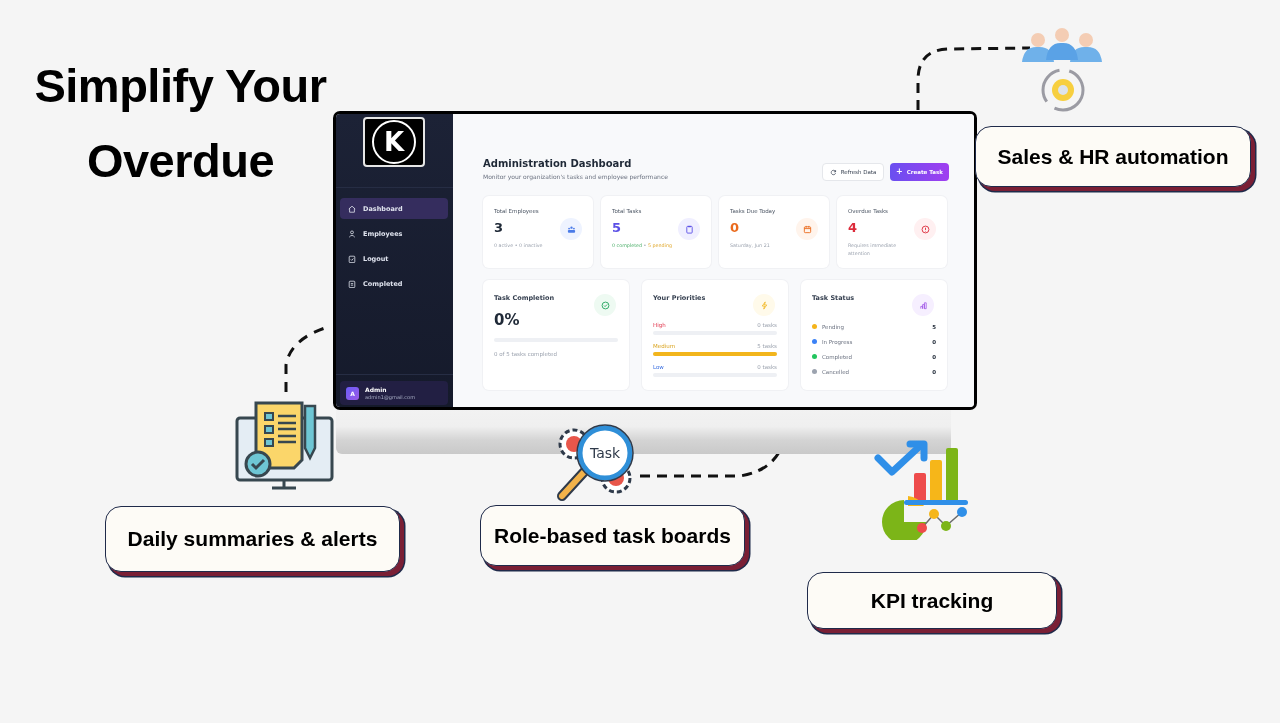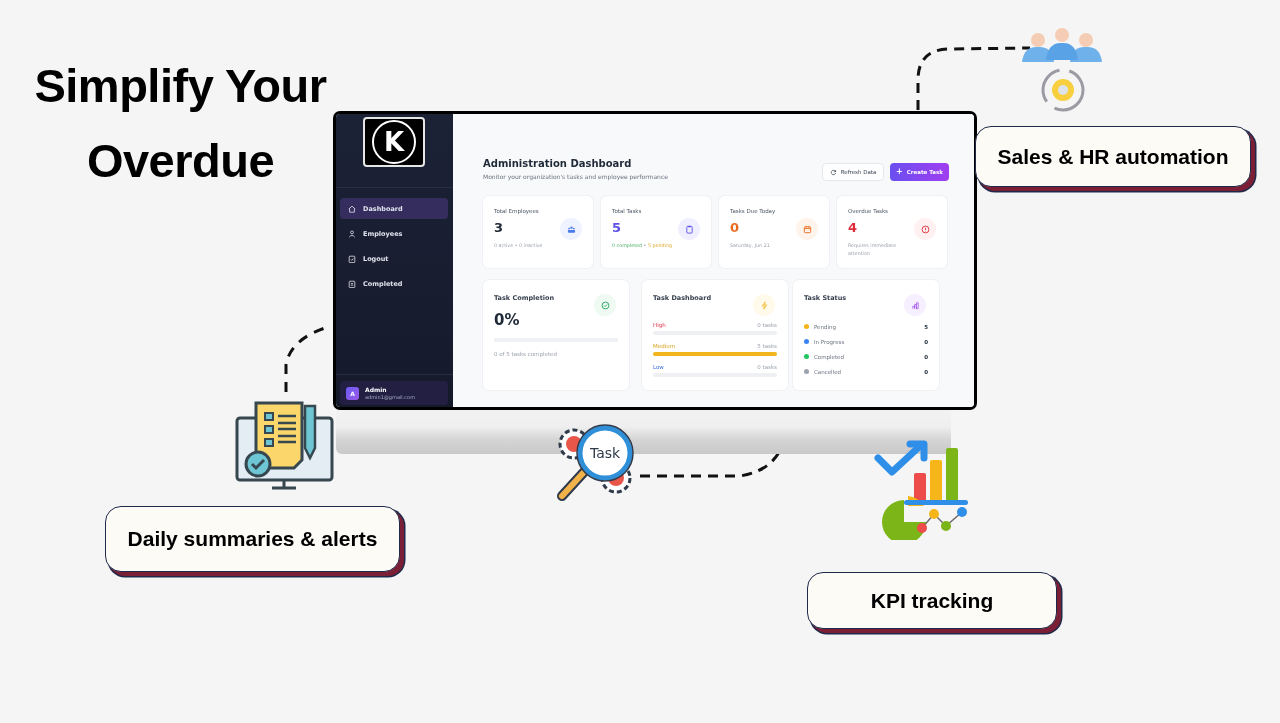--- a/index.html
+++ b/index.html
@@ -211,21 +211,21 @@
               </svg>
           </div>
           <div class="pct">0%</div>
           <div class="track" style="left:11px;top:58px;width:124px">
               <div class="fill" style="width:0%;background:#22c55e"></div>
             </div>
           <div class="muted" style="left:11px;top:71px">0 of 5 tasks completed</div>
         </div>
 
         <div class="card big" style="left:189px;width:146px">
-          <div class="ttl">Task Dashboard</div>
+          <div class="ttl">Your Priorities</div>
           <div class="ic" style="background:#fffaea">
             <svg viewBox="0 0 10 10">
                 <path d="M5.8 1 L2.5 5.6 H5 L4.2 9 L7.5 4.4 H5 Z" fill="none" stroke="#f2b51c" stroke-width="0.9"></path>
               </svg>
           </div>
           <div class="prio-row" style="top:42px">
             <span class="name" style="color:#e0344b">High</span>
             <span class="cnt">0 tasks</span>
           </div>
           <div class="track" style="left:11px;top:51px;width:124px">
@@ -240,21 +240,21 @@
             </div>
           <div class="prio-row" style="top:84px">
             <span class="name" style="color:#3b6fe0">Low</span>
             <span class="cnt">0 tasks</span>
           </div>
           <div class="track" style="left:11px;top:93px;width:124px">
               <div class="fill" style="width:0%;background:#3b6fe0"></div>
             </div>
         </div>
 
-        <div class="card big" style="left:340px;width:146px">
+        <div class="card big" style="left:348px;width:146px">
           <div class="ttl">Task Status</div>
           <div class="ic" style="background:#f6efff">
             <svg viewBox="0 0 10 10">
                 <path d="M2 8.5 V6 H4 V8.5 M4 8.5 V4 H6 V8.5 M6 8.5 V2 H8 V8.5 Z" fill="none" stroke="#a259e8" stroke-width="0.9"></path>
               </svg>
           </div>
           <div class="status-row" style="top:42px">
             <span class="dot" style="background:#f5b41a"></span>
             <span>Pending</span>
             <span class="num">5</span>
@@ -327,14 +327,15 @@
     <rect x="30" y="60" width="64" height="5" rx="2.5" fill="#2f8fe8"></rect>
     <path d="M48 88 L60 74 L72 86 L88 72" fill="none" stroke="#6c6c6c" stroke-width="1.5"></path>
     <circle cx="48" cy="88" r="5" fill="#ee4b4b"></circle>
       <circle cx="60" cy="74" r="5" fill="#f6b619"></circle>
       <circle cx="72" cy="86" r="5" fill="#7cb518"></circle>
       <circle cx="88" cy="72" r="5" fill="#2f8fe8"></circle>
   </svg>
 
   <div class="pill" style="left:975px;top:126px;width:276px;height:61px">Sales &amp; HR automation</div>
   <div class="pill" style="left:105px;top:506px;width:295px;height:66px">Daily summaries &amp; alerts</div>
+  <div class="pill" style="left:480px;top:505px;width:265px;height:61px">Role-based task boards</div>
   <div class="pill" style="left:807px;top:572px;width:250px;height:57px">KPI tracking</div>
 </div>
 
 </body></html>

